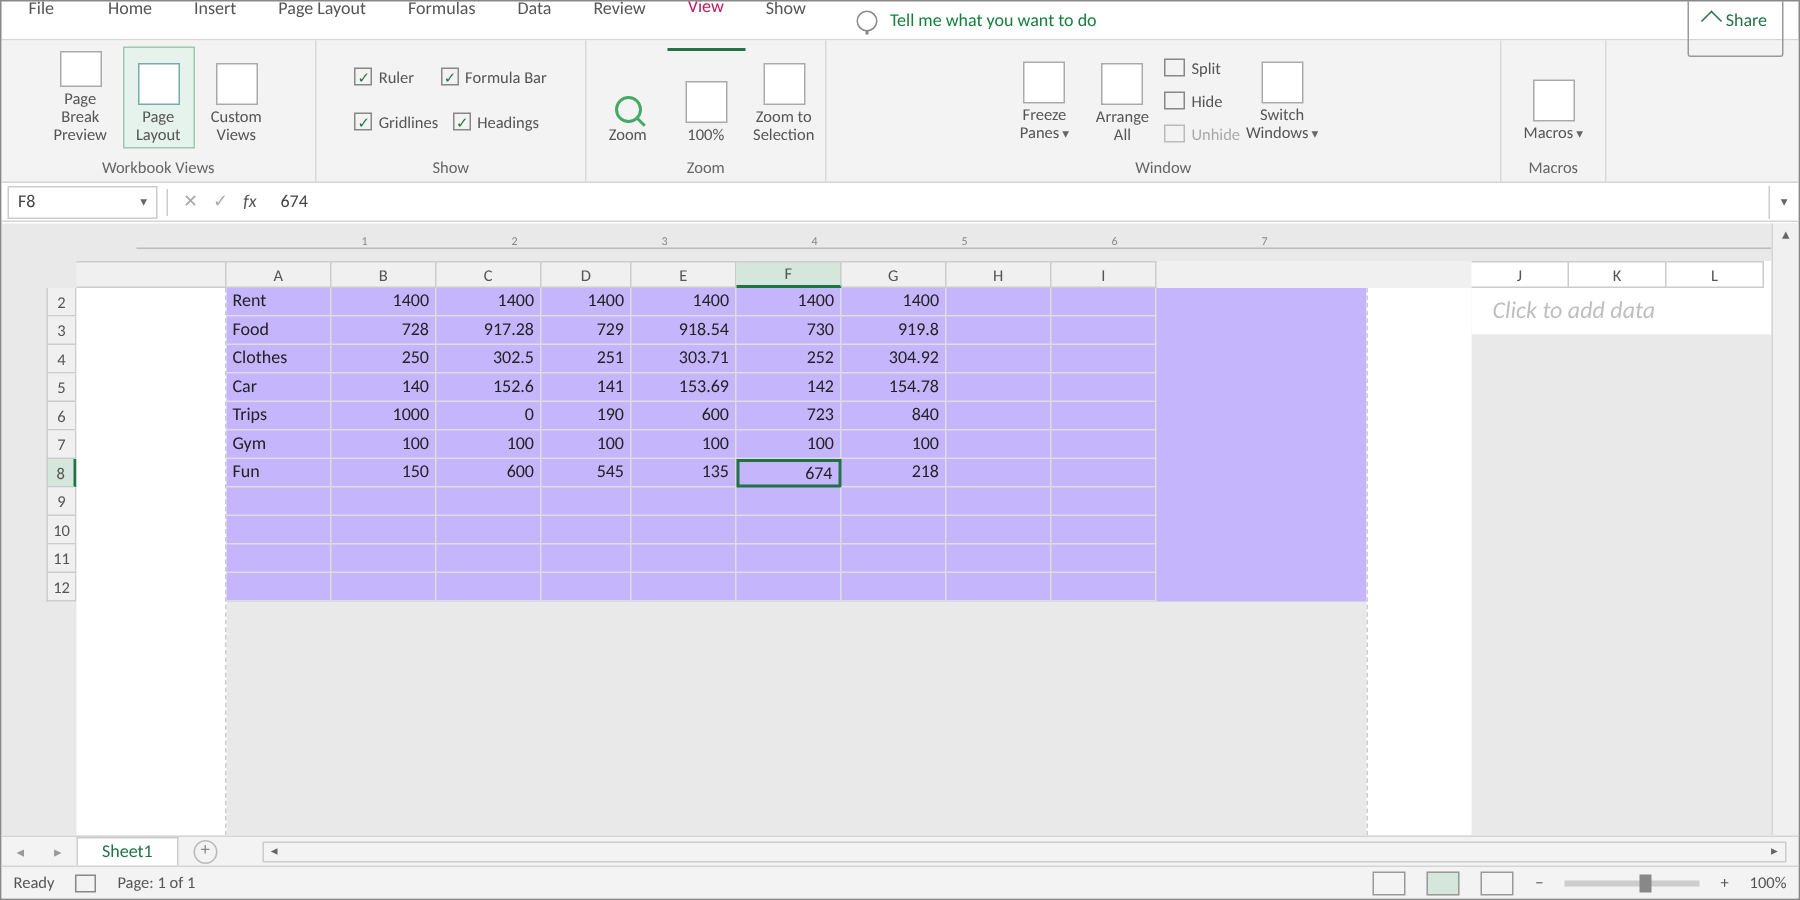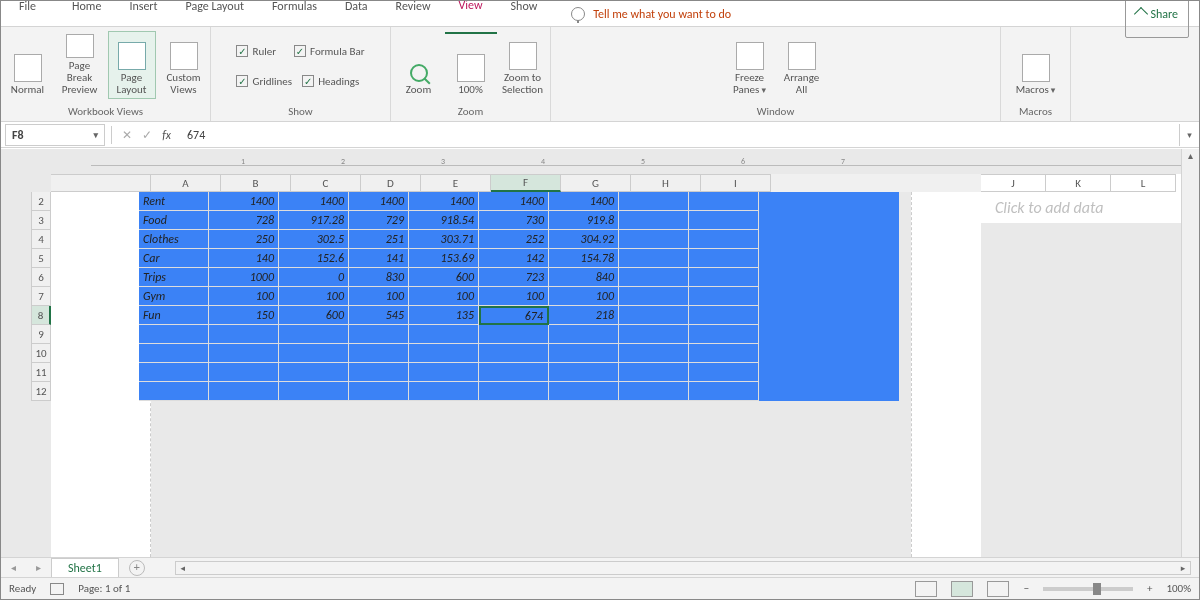--- a/index.html
+++ b/index.html
@@ -3,21 +3,21 @@
 <meta charset="utf-8">
 <style>
   * { box-sizing: border-box; margin: 0; padding: 0; }
   body { font-family: "Segoe UI", Calibri, Arial, sans-serif; font-size: 12px; color: #444; background: #fff; width: 1200px; height: 600px; overflow: hidden; border: 1px solid #888; position: relative; }
 
   
   .tabs { display: flex; align-items: center; height: 26px; border-bottom: 1px solid #d4d4d4; padding-left: 4px; gap: 0; }
   .tab { padding: 4px 14px 20px 14px; cursor: default; color: #555; position: relative; }
   .tab.active { color: #be185d; font-weight: 500; border-bottom: 2px solid #217346; }
   .tab.file { margin-right: 8px; }
-  .tellme { display:flex; align-items:center; gap:8px; margin-left: 20px; color:#c2410c; }
+  .tellme { display:flex; align-items:center; gap:8px; margin-left: 20px; color:#15803d; }
   .bulb { width:14px; height:14px; border:1px solid #888; border-radius:50%; position:relative; }
   .bulb::after { content:""; position:absolute; width:2px; height:3px; background:#888; bottom:-3px; left:5px; }
   .share { margin-left:auto; margin-right:10px; border:1px solid #999; padding:16px 10px; border-radius:2px; color:#217346; display:flex; align-items:center; gap:4px; }
   .share-icon { width:10px; height:10px; border:1px solid #217346; border-bottom:none; border-right:none; transform:rotate(45deg); }
 
   
   .ribbon { height: 95px; background:#f3f3f3; border-bottom:1px solid #d4d4d4; display:flex; font-size:11px; color:#555; }
   .group { border-right:1px solid #d9d9d9; display:flex; flex-direction:column; align-items:center; padding:4px 8px 2px 8px; position:relative; }
   .group-body { display:flex; align-items:flex-start; gap:4px; height:72px; }
   .group-label { text-align:center; color:#666; font-size:11px; padding-top:2px; width:100%; }
@@ -32,42 +32,42 @@
   .ck { width:12px; height:12px; border:1px solid #888; display:flex; align-items:center; justify-content:center; font-size:10px; color:#217346; }
   .smallrow { display:flex; align-items:center; gap:4px; height:20px; color:#555; }
   .smallrow.disabled { color:#aaa; }
   .sm-icon { width:14px; height:12px; border:1px solid #888; }
   .sm-icon.dis { border-color:#bbb; }
   .chev { font-size:9px; color:#666; margin-left:2px; }
   .collapse { position:absolute; right:6px; bottom:4px; font-size:10px; color:#666; }
 
   
   .fbar { height:26px; border-bottom:1px solid #d4d4d4; display:flex; align-items:center; background:#fff; }
-  .namebox { width:100px; height:22px; border:1px solid #ccc; margin:0 4px; display:flex; align-items:center; padding:0 6px; justify-content:space-between;font-weight:bold; }
+  .namebox { width:100px; height:22px; border:1px solid #ccc; margin:0 4px; display:flex; align-items:center; padding:0 6px; justify-content:space-between; }
   .nb-dd { font-size:9px; color:#666; }
   .fbar-sep { width:1px; height:18px; background:#ccc; margin:0 2px; }
   .fbar-btns { display:flex; align-items:center; gap:10px; padding:0 8px; color:#aaa; }
   .fbar-input { flex:1; padding:0 8px; }
   .fbar-expand { width:20px; text-align:center; font-size:9px; color:#666; border-left:1px solid #ccc; height:22px; display:flex; align-items:center; justify-content:center; }
 
   
   .sheetwrap { position:absolute; top:148px; bottom:42px; left:0; right:0; background:#e9e9e9; overflow:hidden; }
   .vscroll { position:absolute; right:0; top:0; bottom:0; width:18px; background:#f0f0f0; border-left:1px solid #d4d4d4; }
   .vscroll .arrow { height:16px; text-align:center; font-size:10px; color:#666; }
   .ruler-h { position:absolute; left:50px; right:18px; top:5px; height:16px; background:#e9e9e9; }
   .ruler-h::before { content:""; position:absolute; left:40px; right:0; top:11px; height:1px; background:#bbb; }
   .tick { position:absolute; top:2px; font-size:8px; color:#888; }
   .colheaders { position:absolute; left:50px; right:18px; top:25px; height:18px; display:flex; background:#f0f0f0; }
   .colh { border-right:1px solid #ccc; border-top:1px solid #ccc; border-bottom:1px solid #ccc; text-align:center; font-size:11px; color:#555; display:flex; align-items:center; justify-content:center; }
   .colh.sel { background:#d5e6dc; border-bottom:2px solid #217346; }
   .rowhdrs { position:absolute; left:30px; top:43px; width:20px; }
   .rowh { height:19px; border:1px solid #ccc; border-top:none; background:#f0f0f0; text-align:center; font-size:11px; color:#555; display:flex; align-items:center; justify-content:center; }
   .rowh.sel { background:#d5e6dc; border-right:2px solid #217346; }
   .marginL { position:absolute; left:50px; width:100px; top:43px; bottom:0; background:#fff; border-right:1px dashed #ccc; }
-  .gridzone { position:absolute; left:138px; top:43px; width:760px; background:#3b82f6;font-style:italic; }
+  .gridzone { position:absolute; left:150px; top:43px; width:760px; background:#c4b5fd; }
   .row { display:flex; height:19px; }
   .cell { border-right:1px solid #ddd; border-bottom:1px solid #ddd; padding:0 4px; display:flex; align-items:center; overflow:hidden; white-space:nowrap; font-size:12px; color:#222; }
   .cell.num { justify-content:flex-end; }
   .cell.sel { border:2px solid #217346; }
   .marginR { position:absolute; left:910px; top:43px; width:70px; bottom:0; background:#fff; border-left:1px dashed #ccc; }
   .gridR { position:absolute; left:980px; right:18px; top:25px; background:#fff; }
   .gridR .colheaders2 { display:flex; height:18px; }
   .gridR .placeholder { color:#bfbfbf; font-style:italic; font-size:16px; padding:6px 14px; }
   .ruler-v { position:absolute; left:8px; top:43px; width:16px; bottom:0; }
 
@@ -109,24 +109,20 @@
     <span class="share-icon"></span>
     <span>Share</span>
   </div>
 </div>
 
 <div class="ribbon">
   <div class="group" style="width:210px">
     <div class="group-body">
       <div class="big-btn">
         <div class="iconbox gray"></div>
-        <div class="lbl">Normal</div>
-      </div>
-      <div class="big-btn">
-        <div class="iconbox gray"></div>
         <div class="lbl">Page Break Preview</div>
       </div>
       <div class="big-btn active">
         <div class="iconbox"></div>
         <div class="lbl">Page Layout</div>
       </div>
       <div class="big-btn">
         <div class="iconbox gray"></div>
         <div class="lbl">Custom Views</div>
       </div>
@@ -180,20 +176,38 @@
 
   <div class="group" style="width:450px">
     <div class="group-body">
       <div class="big-btn">
         <div class="iconbox gray"></div>
         <div class="lbl"><span>Freeze Panes</span><span class="chev">▾</span></div>
       </div>
       <div class="big-btn">
         <div class="iconbox gray"></div>
         <div class="lbl">Arrange All</div>
+      </div>
+      <div style="display:flex;flex-direction:column;gap:2px;padding-top:4px">
+        <div class="smallrow">
+            <span class="sm-icon"></span>
+            <span>Split</span>
+          </div>
+        <div class="smallrow">
+            <span class="sm-icon"></span>
+            <span>Hide</span>
+          </div>
+        <div class="smallrow disabled">
+            <span class="sm-icon dis"></span>
+            <span>Unhide</span>
+          </div>
+      </div>
+      <div class="big-btn">
+        <div class="iconbox gray"></div>
+        <div class="lbl"><span>Switch Windows</span><span class="chev">▾</span></div>
       </div>
     </div>
     <div class="group-label">Window</div>
   </div>
 
   <div class="group" style="width:70px">
     <div class="group-body">
       <div class="big-btn">
         <div class="iconbox gray"></div>
         <div class="lbl"><span>Macros</span><span class="chev">▾</span></div>
@@ -300,21 +314,21 @@
         <div class="cell num" style="width: 70px;">153.69</div>
         <div class="cell num" style="width: 70px;">142</div>
         <div class="cell num" style="width: 70px;">154.78</div>
         <div class="cell" style="width: 70px;"></div>
         <div class="cell" style="width: 70px;"></div>
       </div>
       <div class="row">
         <div class="cell" style="width: 70px;">Trips</div>
         <div class="cell num" style="width: 70px;">1000</div>
         <div class="cell num" style="width: 70px;">0</div>
-        <div class="cell num" style="width: 60px;">830</div>
+        <div class="cell num" style="width: 60px;">190</div>
         <div class="cell num" style="width: 70px;">600</div>
         <div class="cell num" style="width: 70px;">723</div>
         <div class="cell num" style="width: 70px;">840</div>
         <div class="cell" style="width: 70px;"></div>
         <div class="cell" style="width: 70px;"></div>
       </div>
       <div class="row">
         <div class="cell" style="width: 70px;">Gym</div>
         <div class="cell num" style="width: 70px;">100</div>
         <div class="cell num" style="width: 70px;">100</div>

